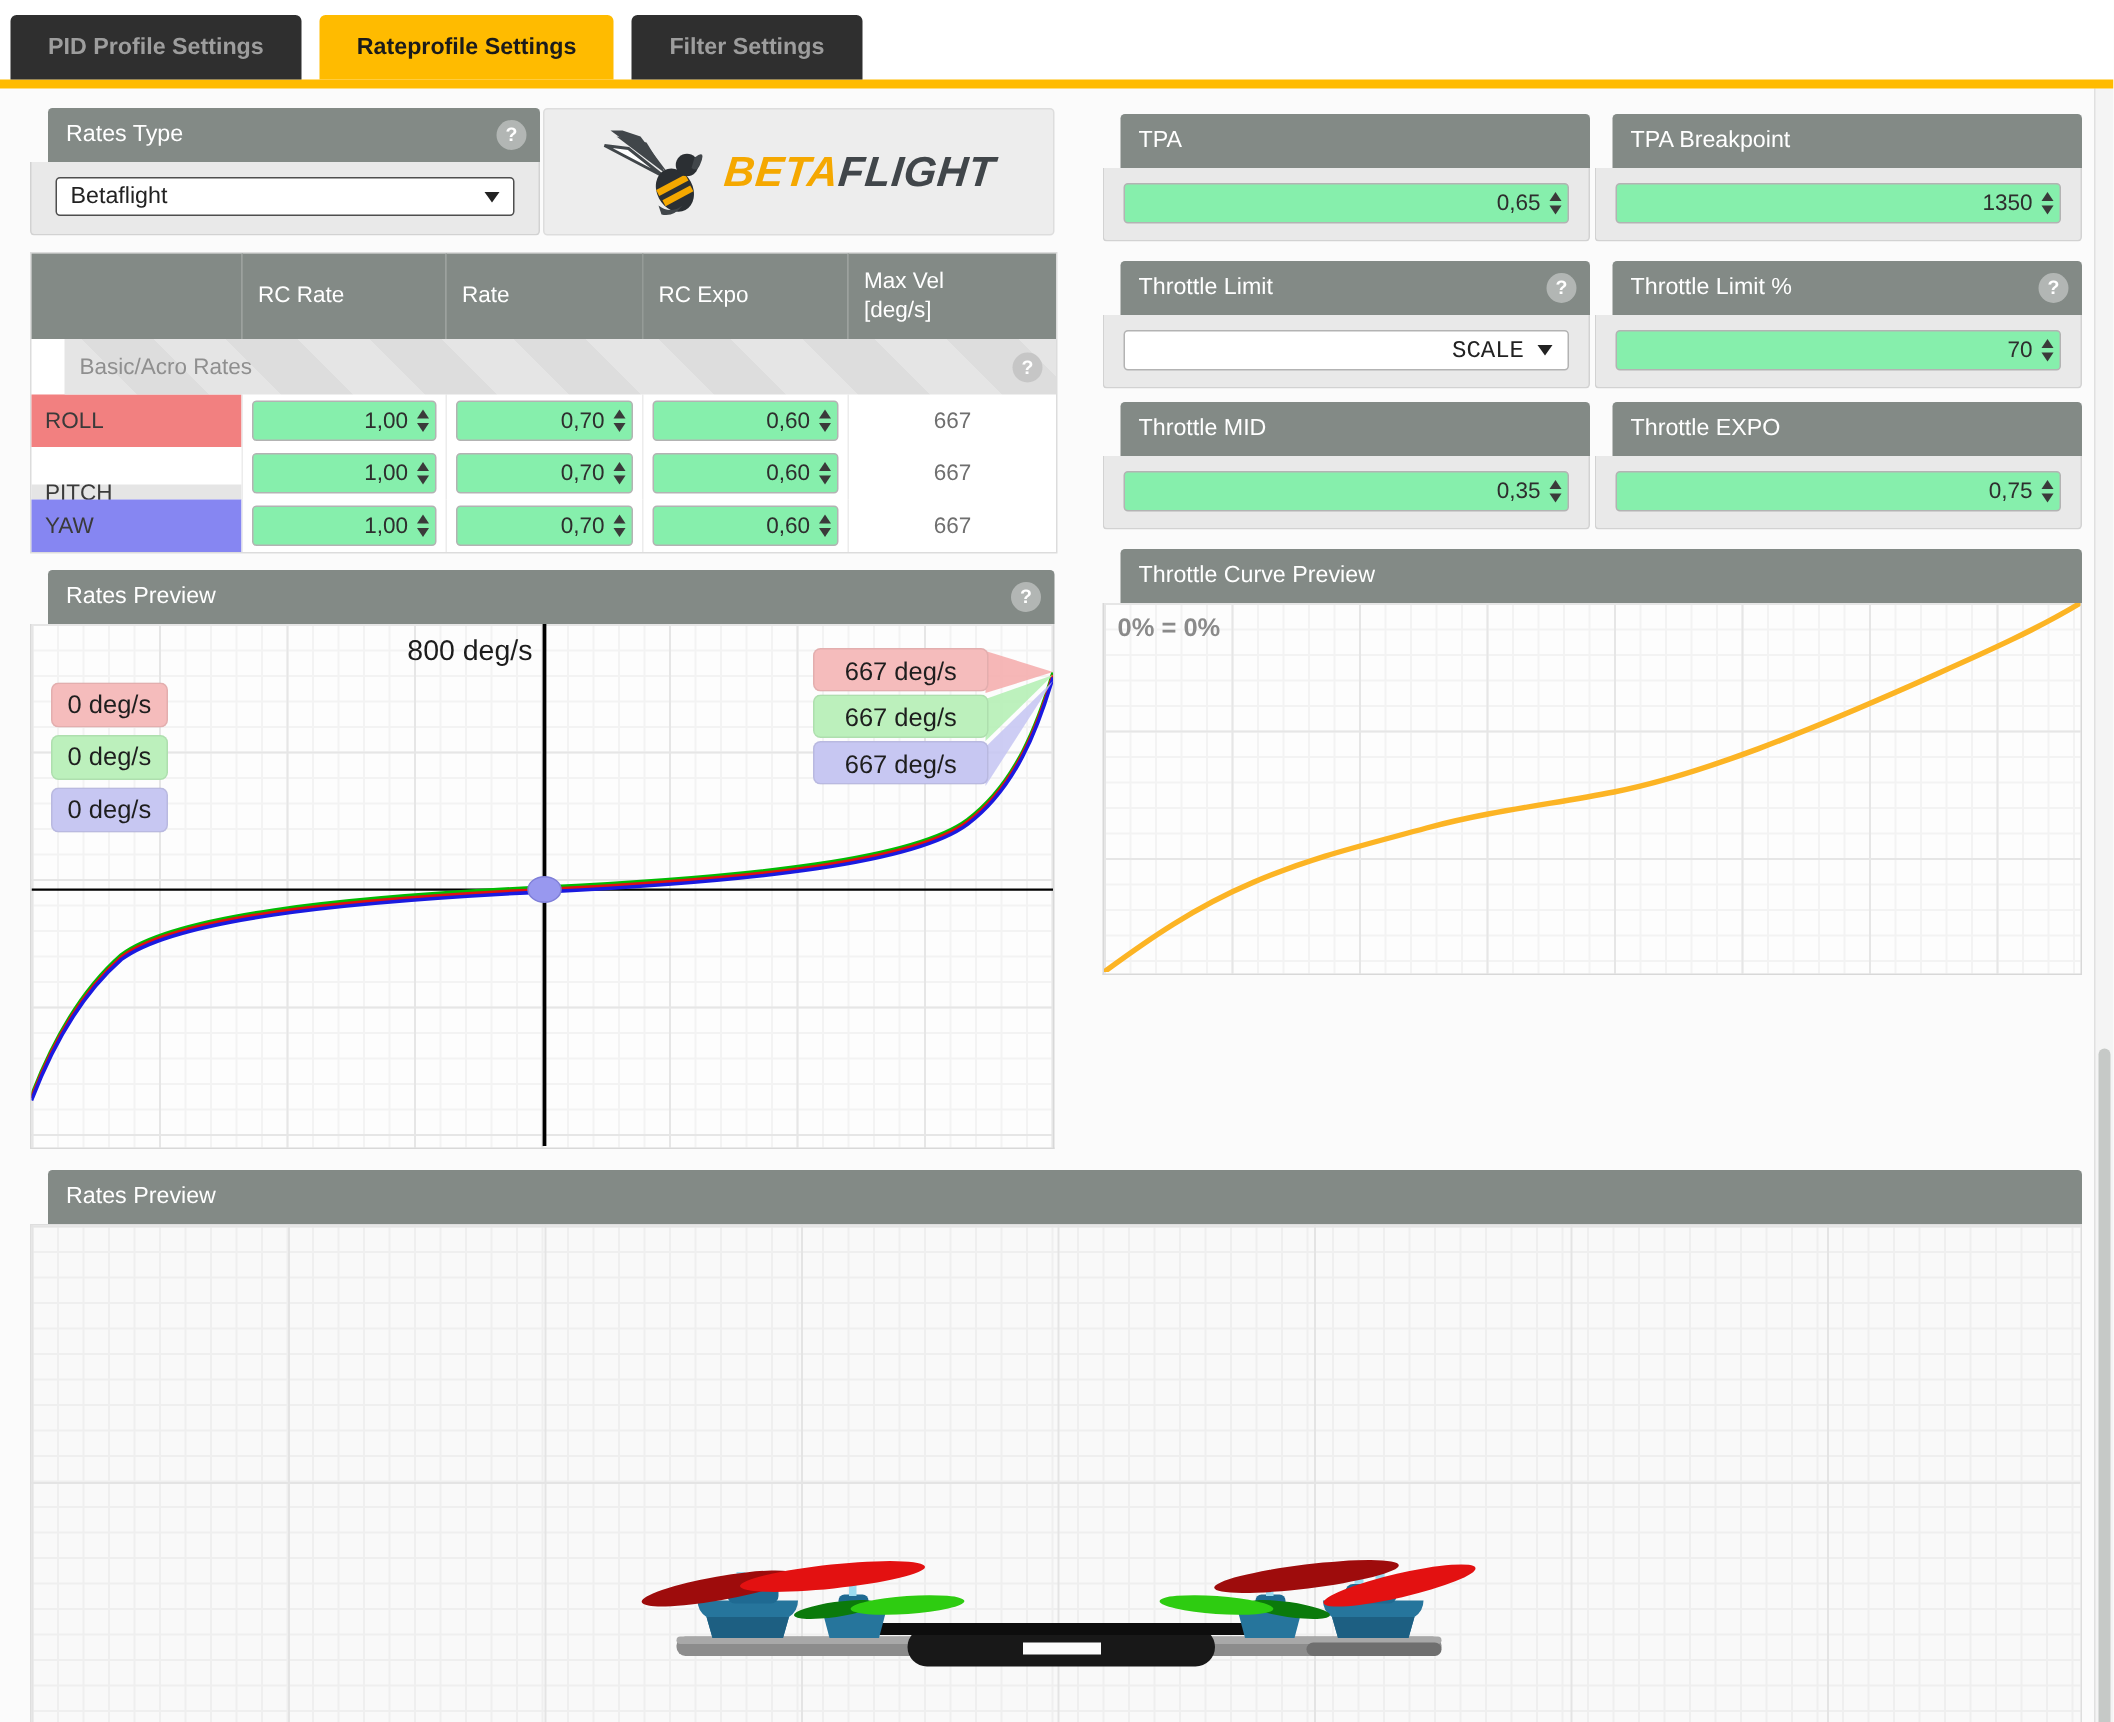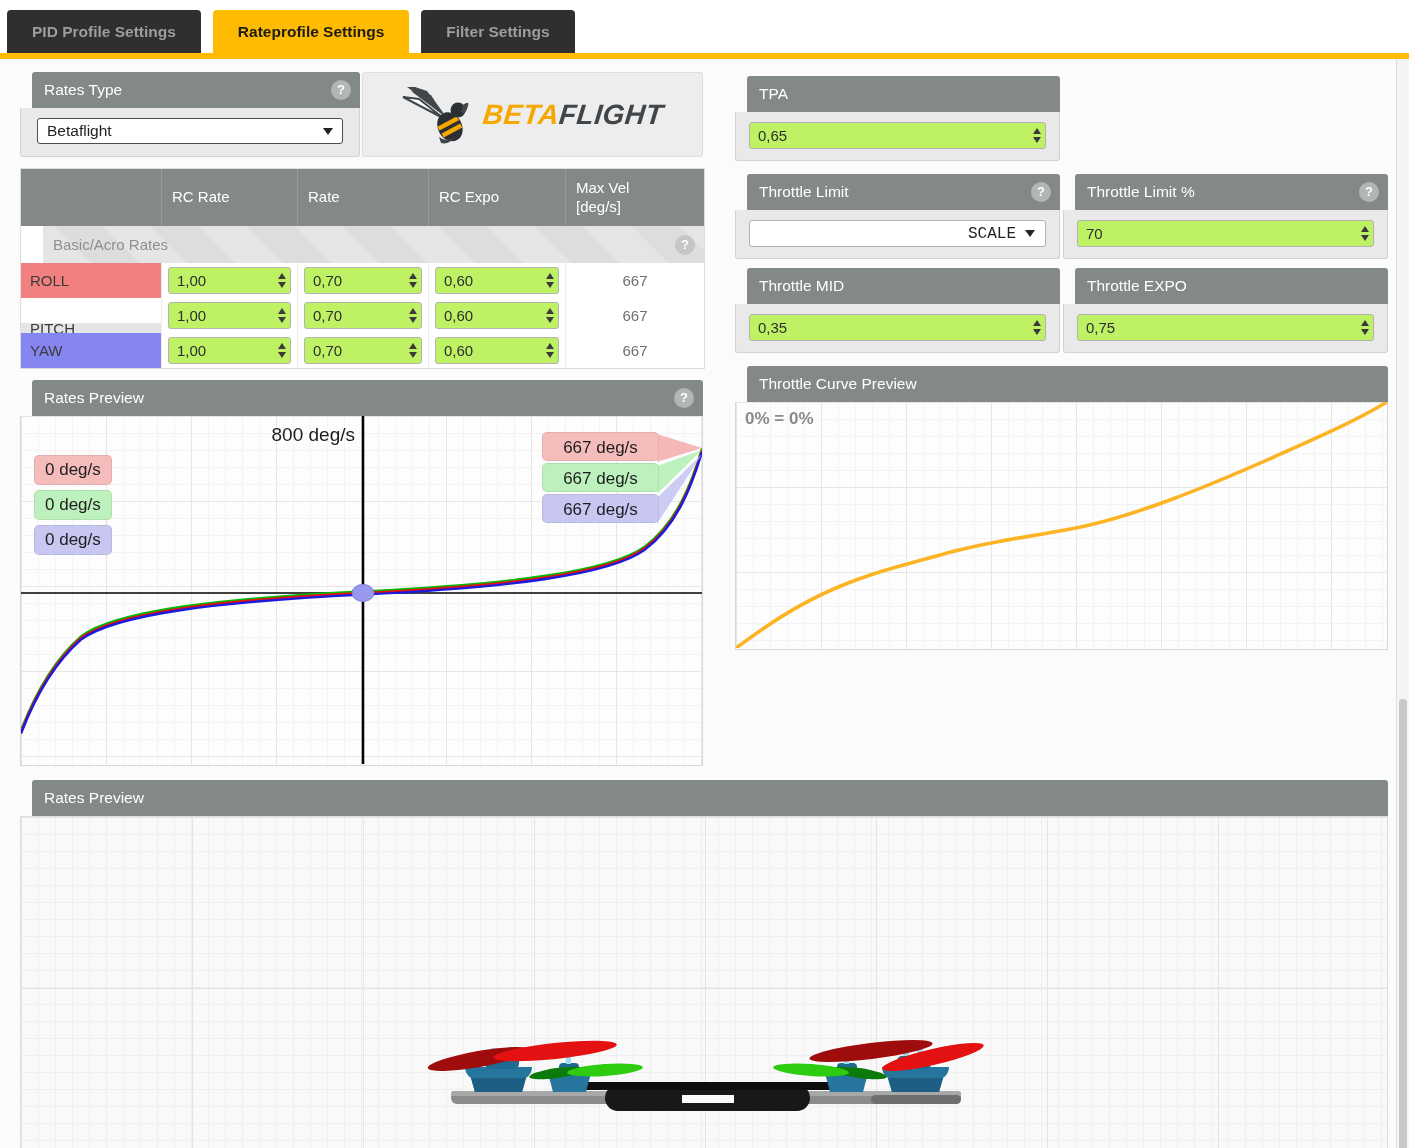--- a/index.html
+++ b/index.html
@@ -16,22 +16,22 @@
 
   
   .phead{position:absolute;left:0;right:0;top:0;height:36px;background:#838a86;color:#fff;
          font-size:15.5px;line-height:36px;padding:0 12px;border-radius:3px 3px 0 0;box-sizing:border-box;margin-left:12px;}
   .qmark{position:absolute;right:9px;top:50%;transform:translateY(-50%);width:20px;height:20px;
          border-radius:50%;background:rgba(255,255,255,.38);color:#fff;font-weight:bold;text-align:center;
          line-height:20px;font-size:13px;cursor:pointer;}
   .pbody{position:absolute;left:0;right:0;top:36px;bottom:0;background:#e9e9e9;
          border:1px solid #d2d2d2;border-top:none;border-radius:0 0 3px 3px;box-sizing:border-box;}
 
-  .nfield{position:absolute;background:#bef264;border:1px solid #b3b3b3;border-radius:3px;height:27px;
-          display:flex;align-items:center;justify-content:space-between;padding:0 4px 0 8px;
+  .nfield{position:absolute;background:#86efac;border:1px solid #b3b3b3;border-radius:3px;height:27px;
+          display:flex;align-items:center;justify-content:flex-end;padding:0 4px 0 8px;
           font-size:15px;color:#2e2e2e;box-sizing:border-box;cursor:text;}
   .nval{flex:0 0 auto;}
   .spin{display:flex;flex-direction:column;gap:3px;margin-left:6px;cursor:pointer;}
   .spin i{display:block;width:0;height:0;border-left:4.5px solid transparent;border-right:4.5px solid transparent;}
   .spin .up{border-bottom:6px solid #3a3a3a;}
   .spin .dn{border-top:6px solid #3a3a3a;}
 
   
   .rates-type{position:absolute;left:20px;top:72px;width:340px;height:85px;}
   .rt-select{position:absolute;left:16px;right:16px;top:10px;height:26px;background:#fff;
@@ -268,20 +268,34 @@
       <div class="nfield">
         <span class="nval">0,65</span>
         <span class="spin">
             <i class="up"></i>
             <i class="dn"></i>
           </span>
       </div>
     </div>
   </div>
 
+  <div class="rpanel" style="left:1063px;top:76px;width:325px;">
+    <div class="phead">
+      <span>TPA Breakpoint</span>
+    </div>
+    <div class="pbody">
+      <div class="nfield">
+        <span class="nval">1350</span>
+        <span class="spin">
+            <i class="up"></i>
+            <i class="dn"></i>
+          </span>
+      </div>
+    </div>
+  </div>
 
   <div class="rpanel" style="left:735px;top:174px;width:325px;">
     <div class="phead">
       <span>Throttle Limit</span>
       <span class="qmark">?</span>
     </div>
     <div class="pbody">
       <div class="selbox">
         <span>SCALE</span>
         <span class="caret"></span>

